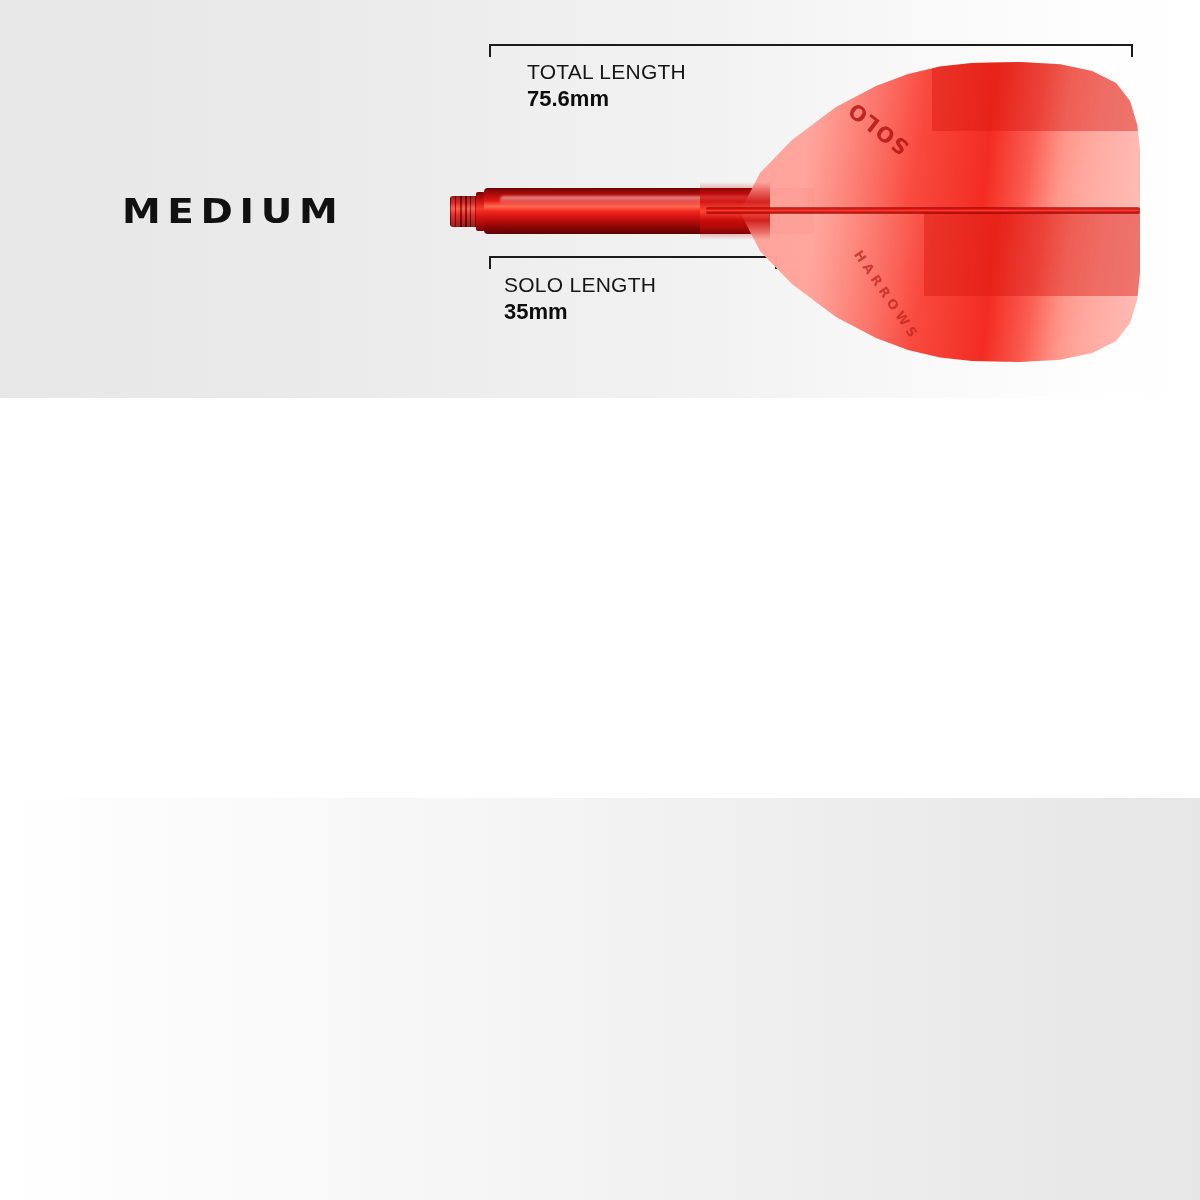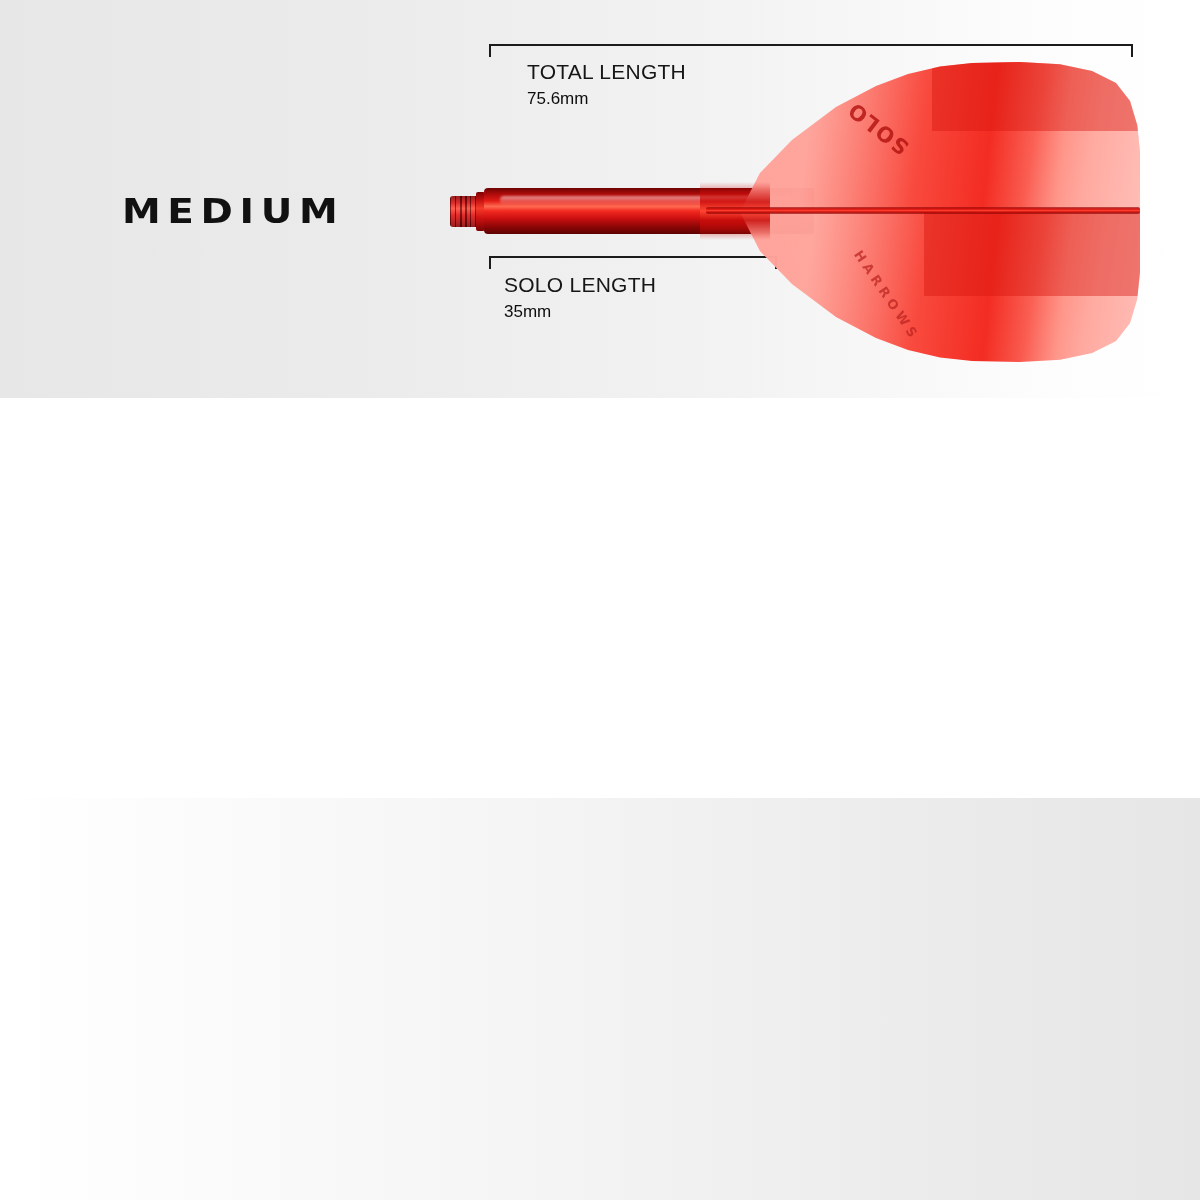--- a/index.html
+++ b/index.html
@@ -40,21 +40,21 @@
   .bracket .tick.l{left:0;}
   .bracket .tick.r{right:0;}
   .bracket.up .tick{top:0;}
 
   .dim-text{position:absolute;white-space:nowrap;}
   .dim-text .cap{
     display:block;font-size:21px;color:#161616;letter-spacing:0.012em;
     line-height:27px;font-family:"Liberation Sans", sans-serif;
   }
   .dim-text .val{
-    display:block;font-size:17px;color:#0d0d0d;font-weight:400;
+    display:block;font-size:22px;color:#0d0d0d;font-weight:700;
     line-height:28px;font-family:"Liberation Sans", sans-serif;
   }
 
   
   .dart{position:absolute;}
 
   
   .shaft-thread{
     position:absolute;
     background:

